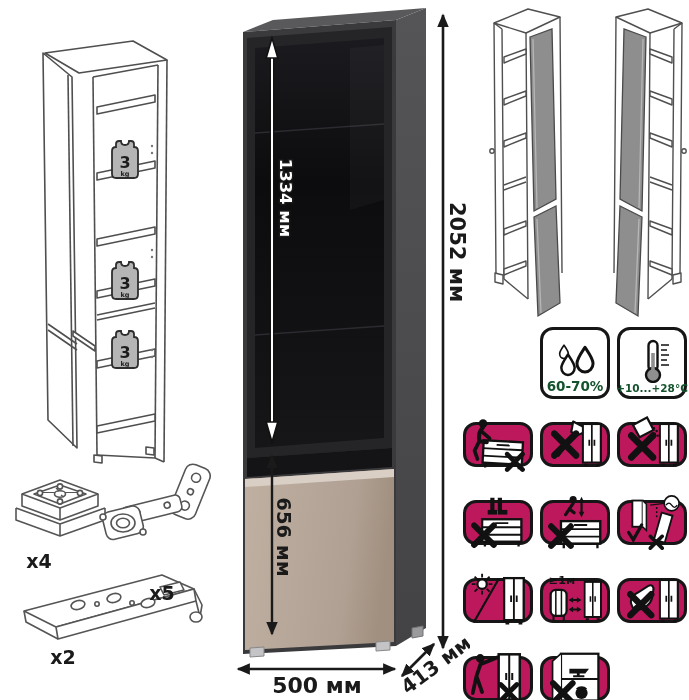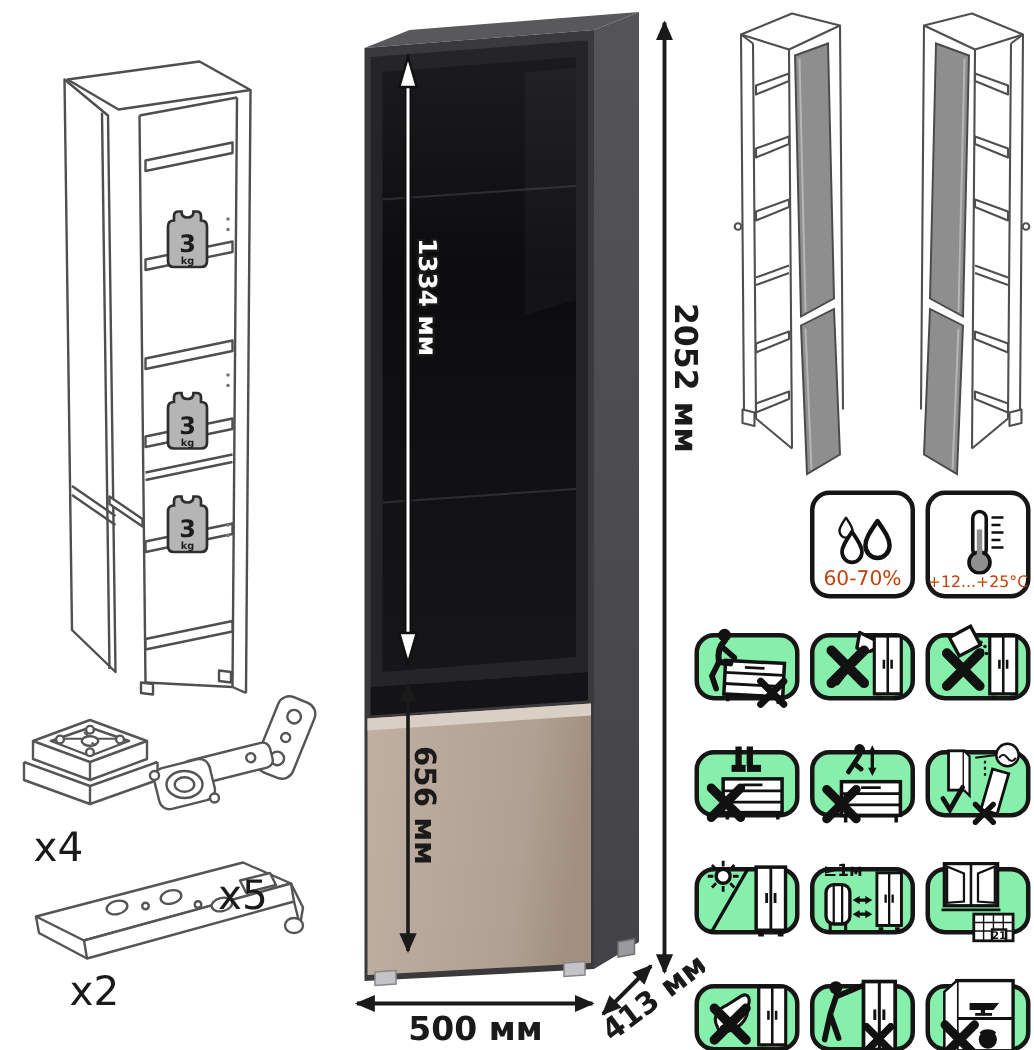--- a/index.html
+++ b/index.html
@@ -1,28 +1,28 @@
 <!DOCTYPE html>
 <html><head>
 <meta charset="utf-8">
 <style>
   html,body{margin:0;padding:0;background:#fff;}
   #canvas{position:relative;width:689px;height:700px;background:#fff;overflow:hidden;
           font-family:"DejaVu Sans","Liberation Sans",sans-serif;}
   .abs{position:absolute;}
   svg text{font-family:"DejaVu Sans","Liberation Sans",sans-serif;}
-  .icon-cell{box-sizing:border-box;border:3px solid #161616;border-radius:13px;background:#86efac;
+  .icon-cell{box-sizing:border-box;border:3px solid #161616;border-radius:13px;background:#be185d;
              display:flex;align-items:center;justify-content:center;margin-top:21px;}
   #warn-grid{position:absolute;left:463px;top:401px;display:grid;
              grid-template-columns:repeat(3,70px);grid-auto-rows:66px;column-gap:7px;row-gap:12px;}
   .cond-cell{position:absolute;width:70px;height:72px;box-sizing:border-box;border:3px solid #161616;
              border-radius:13px;background:#fff;display:flex;flex-direction:column;
              align-items:center;justify-content:flex-end;padding-bottom:3px;}
-  .cond-label{font-weight:normal;color:#c2410c;line-height:1;}
-  .hw-label{position:absolute;font-weight:normal;font-size:27px;color:#1a1a1a;text-align:center;width:50px;}
+  .cond-label{font-weight:bold;color:#14532d;line-height:1;}
+  .hw-label{position:absolute;font-weight:bold;font-size:19px;color:#1a1a1a;text-align:center;width:50px;}
 </style>
 </head>
 <body>
 
 <div id="canvas">
 
   <svg width="0" height="0" style="position:absolute" aria-hidden="true">
     <defs>
       <symbol id="wrd" viewBox="0 0 24 52">
         <rect x="1.5" y="1.5" width="21" height="45" fill="#fff" stroke="#111" stroke-width="2.5"></rect>
@@ -227,21 +227,21 @@
     </svg>
     <div class="cond-label" style="font-size:13.5px">60-70%</div>
   </div>
   <div class="cond-cell" style="left:617px;top:327px">
     <svg width="56" height="44" viewBox="0 0 56 44">
       <rect x="24.5" y="2" width="9" height="30" rx="4.5" fill="#fff" stroke="#111" stroke-width="2.4"></rect>
       <circle cx="29" cy="36" r="7" fill="#8f8f8f" stroke="#111" stroke-width="2.4"></circle>
       <line x1="29" y1="14" x2="29" y2="32" stroke="#8f8f8f" stroke-width="3.6"></line>
       <path d="M37,6 h8 M37,11 h6 M37,16 h8 M37,21 h6 M37,26 h8" stroke="#111" stroke-width="1.7"></path>
     </svg>
-    <div class="cond-label" style="font-size:10.5px">+12...+25°C</div>
+    <div class="cond-label" style="font-size:10.5px">+10...+28°C</div>
   </div>
 
   <div id="warn-grid">
 
     <div class="icon-cell">
       <svg width="60" height="58" viewBox="0 0 62 62">
         <use href="#drs" x="13" y="25" width="46" height="32" transform="rotate(3 36 41)"></use>
         <circle cx="15" cy="8" r="4.6" fill="#111"></circle>
         <path d="M15,12 C11,16 10,21 11,27 L19,28" stroke="#111" stroke-width="4.4" fill="none" stroke-linecap="round"></path>
         <path d="M11,27 L6,37 L9,46" stroke="#111" stroke-width="4" fill="none" stroke-linecap="round"></path>
@@ -331,33 +331,20 @@
             <path d="M27,30 H35 M27,40 H35"></path>
           </g>
         <polygon points="24,30 29,27 29,33" fill="#111"></polygon>
           <polygon points="38,30 33,27 33,33" fill="#111"></polygon>
         <polygon points="24,40 29,37 29,43" fill="#111"></polygon>
           <polygon points="38,40 33,37 33,43" fill="#111"></polygon>
         <use href="#wrd" x="40" y="6" width="20" height="50"></use>
       </svg>
     </div>
 
-    <div class="icon-cell">
-      <svg width="60" height="58" viewBox="0 0 62 62">
-        <rect x="7" y="4" width="38" height="30" fill="#fff" stroke="#111" stroke-width="2.3"></rect>
-        <line x1="26" y1="4" x2="26" y2="34" stroke="#111" stroke-width="1.8"></line>
-        <path d="M9,6 L21,11 L21,31 L9,32 Z" fill="#fff" stroke="#111" stroke-width="1.6"></path>
-        <path d="M43,6 L31,11 L31,31 L43,32 Z" fill="#fff" stroke="#111" stroke-width="1.6"></path>
-        <line x1="5" y1="37" x2="47" y2="37" stroke="#111" stroke-width="2"></line>
-        <rect x="28" y="40" width="28" height="19" fill="#fff" stroke="#111" stroke-width="2"></rect>
-        <path d="M35,40 V59 M42,40 V59 M49,40 V59 M28,46 H56 M28,52 H56" stroke="#111" stroke-width="1"></path>
-        <rect x="41" y="51" width="10" height="8" fill="#fff" stroke="#111" stroke-width="1.8"></rect>
-        <text x="46" y="57.5" text-anchor="middle" font-size="7.5" font-weight="bold" fill="#111">21</text>
-      </svg>
-    </div>
 
     <div class="icon-cell">
       <svg width="60" height="58" viewBox="0 0 62 62">
         <g transform="rotate(-14 20 28)">
           <path d="M8,34 C6,26 12,22 18,21 L30,17 C34,16 36,19 34,23 L31,30 C28,37 18,40 12,39 C9,38 8,36 8,34 Z" fill="#fff" stroke="#111" stroke-width="2.2"></path>
           <path d="M10,35 L31,28" stroke="#111" stroke-width="1.4"></path>
         </g>
         <use href="#xm" x="4" y="20" width="30" height="30"></use>
         <use href="#wrd" x="38" y="5" width="22" height="52"></use>
       </svg>

